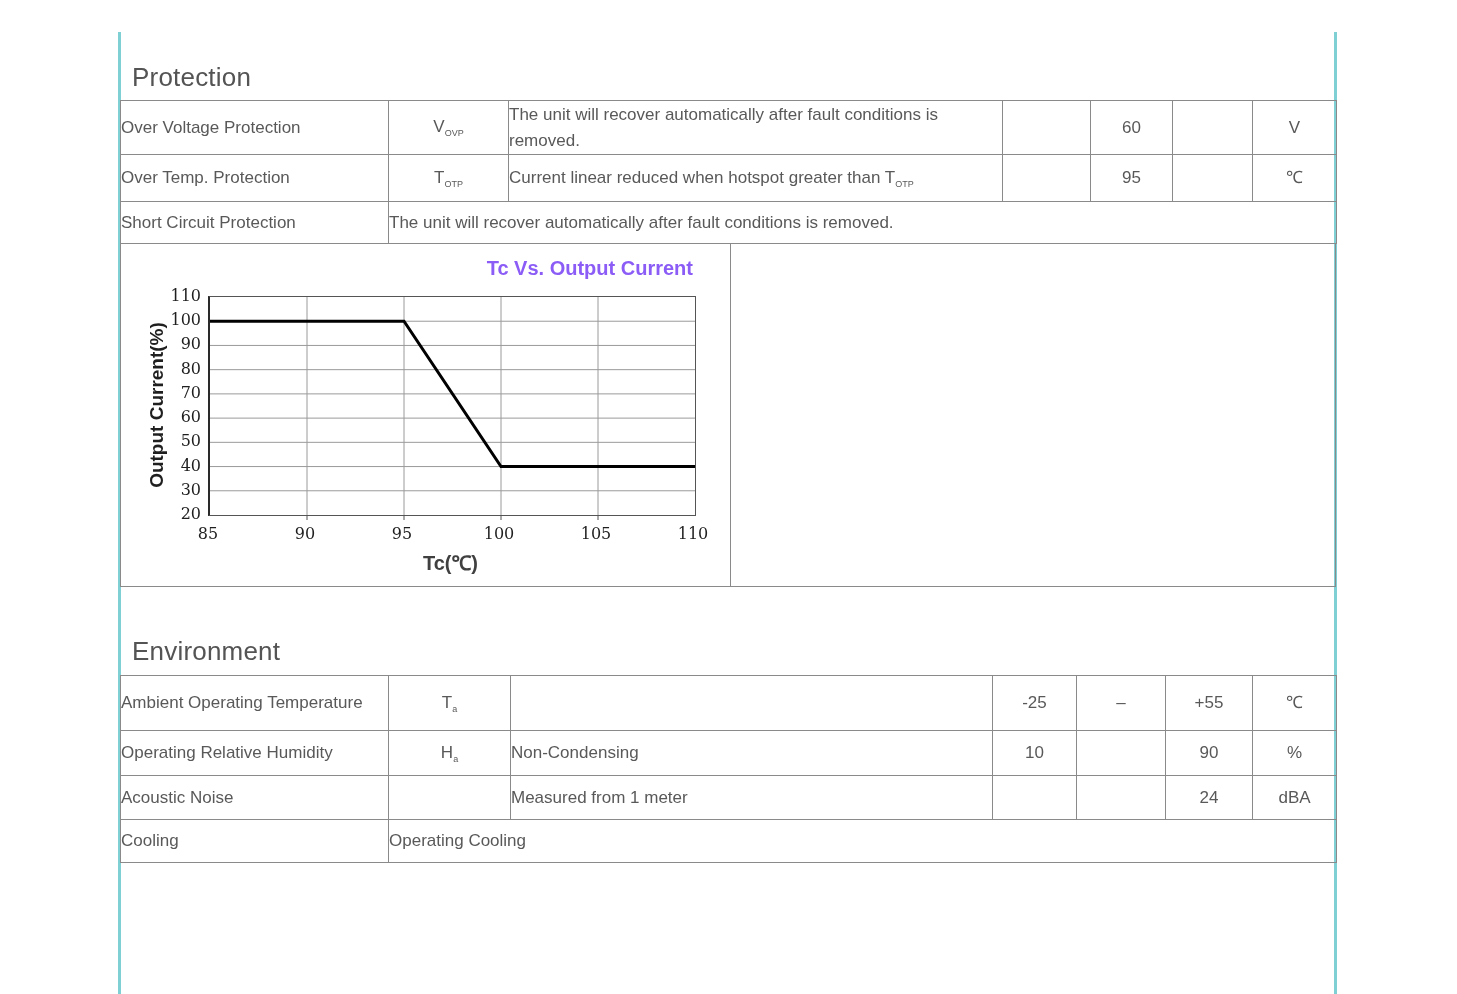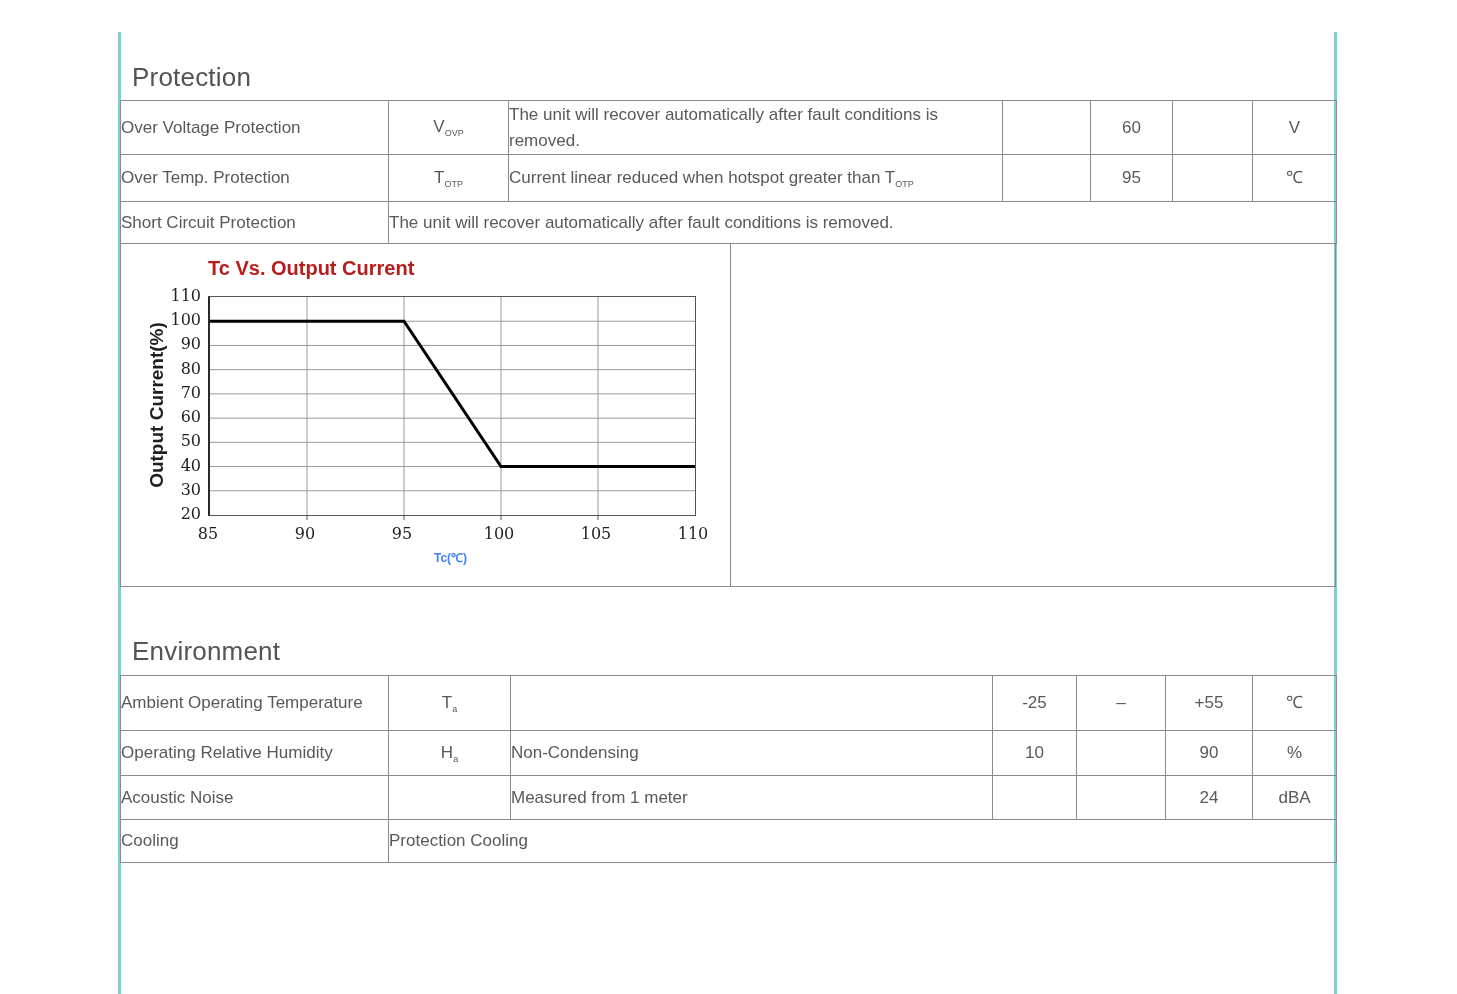--- a/index.html
+++ b/index.html
@@ -31,22 +31,22 @@
     position:absolute; left:120px; top:211px; width:1216px; height:344px;
     border:1px solid #8a8a8a; box-sizing:border-box;
   }
   .chart-cell {
     position:absolute; left:0; top:0; width:610px; height:100%;
     border-right:1px solid #8a8a8a; box-sizing:border-box;
   }
   .chart-empty-cell { position:absolute; left:610px; top:0; right:0; height:100%; }
 
   .chart-title {
-    position:absolute; left:87px; top:13px; width:485px; text-align:left;
-    font-size:20px; font-weight:bold; color:#b91c1c;
+    position:absolute; left:87px; top:13px; width:485px; text-align:right;
+    font-size:20px; font-weight:bold; color:#8b5cf6;
   }
   .plot {
     position:absolute; left:87px; top:52px; width:485px; height:218px;
     border:1px solid #555; border-left:2px solid #2a2a2a; box-sizing:content-box;
   }
   .plot svg { position:absolute; left:0; top:0; overflow:visible; }
   .gridline { stroke:#9a9a9a; stroke-width:1; }
   .axis-tick { stroke:#555; stroke-width:1; }
   .curve { stroke:#000000; stroke-width:3; fill:none; }
 
@@ -61,21 +61,21 @@
     display:flex; justify-content:space-between;
     font-family:"DejaVu Serif", serif; font-size:16px; color:#1f1f1f;gap:9px;
   }
   .x-ticks span { width:34px; text-align:center; }
   .y-axis-label {
     position:absolute; left:36px; top:161px; transform:translate(-50%,-50%) rotate(-90deg);
     white-space:nowrap; font-size:19px; font-weight:bold; color:#1f1f1f;
   }
   .x-axis-label {
     position:absolute; left:87px; top:305px; width:485px; text-align:center;
-    font-size:12px; font-weight:bold; color:#3b82f6;
+    font-size:20px; font-weight:bold; color:#404040;
   }
 </style>
 </head>
 <body>
 
 <div class="page">
   <div class="frame left"></div>
   <div class="frame right"></div>
 
   <div class="section-title" style="top:30px;">Protection</div>
@@ -205,17 +205,17 @@
       <td class="name">Acoustic Noise</td>
       <td class="sym"><span></span></td>
       <td class="desc">Measured from 1 meter</td>
       <td class="val"></td>
       <td class="val"></td>
       <td class="val">24</td>
       <td class="val">dBA</td>
     </tr>
     <tr style="height:43px">
       <td class="name">Cooling</td>
-      <td class="desc" colspan="6">Protection Cooling</td>
+      <td class="desc" colspan="6">Operating Cooling</td>
     </tr>
   </tbody>
     </table>
 </div>
 
 </body></html>

